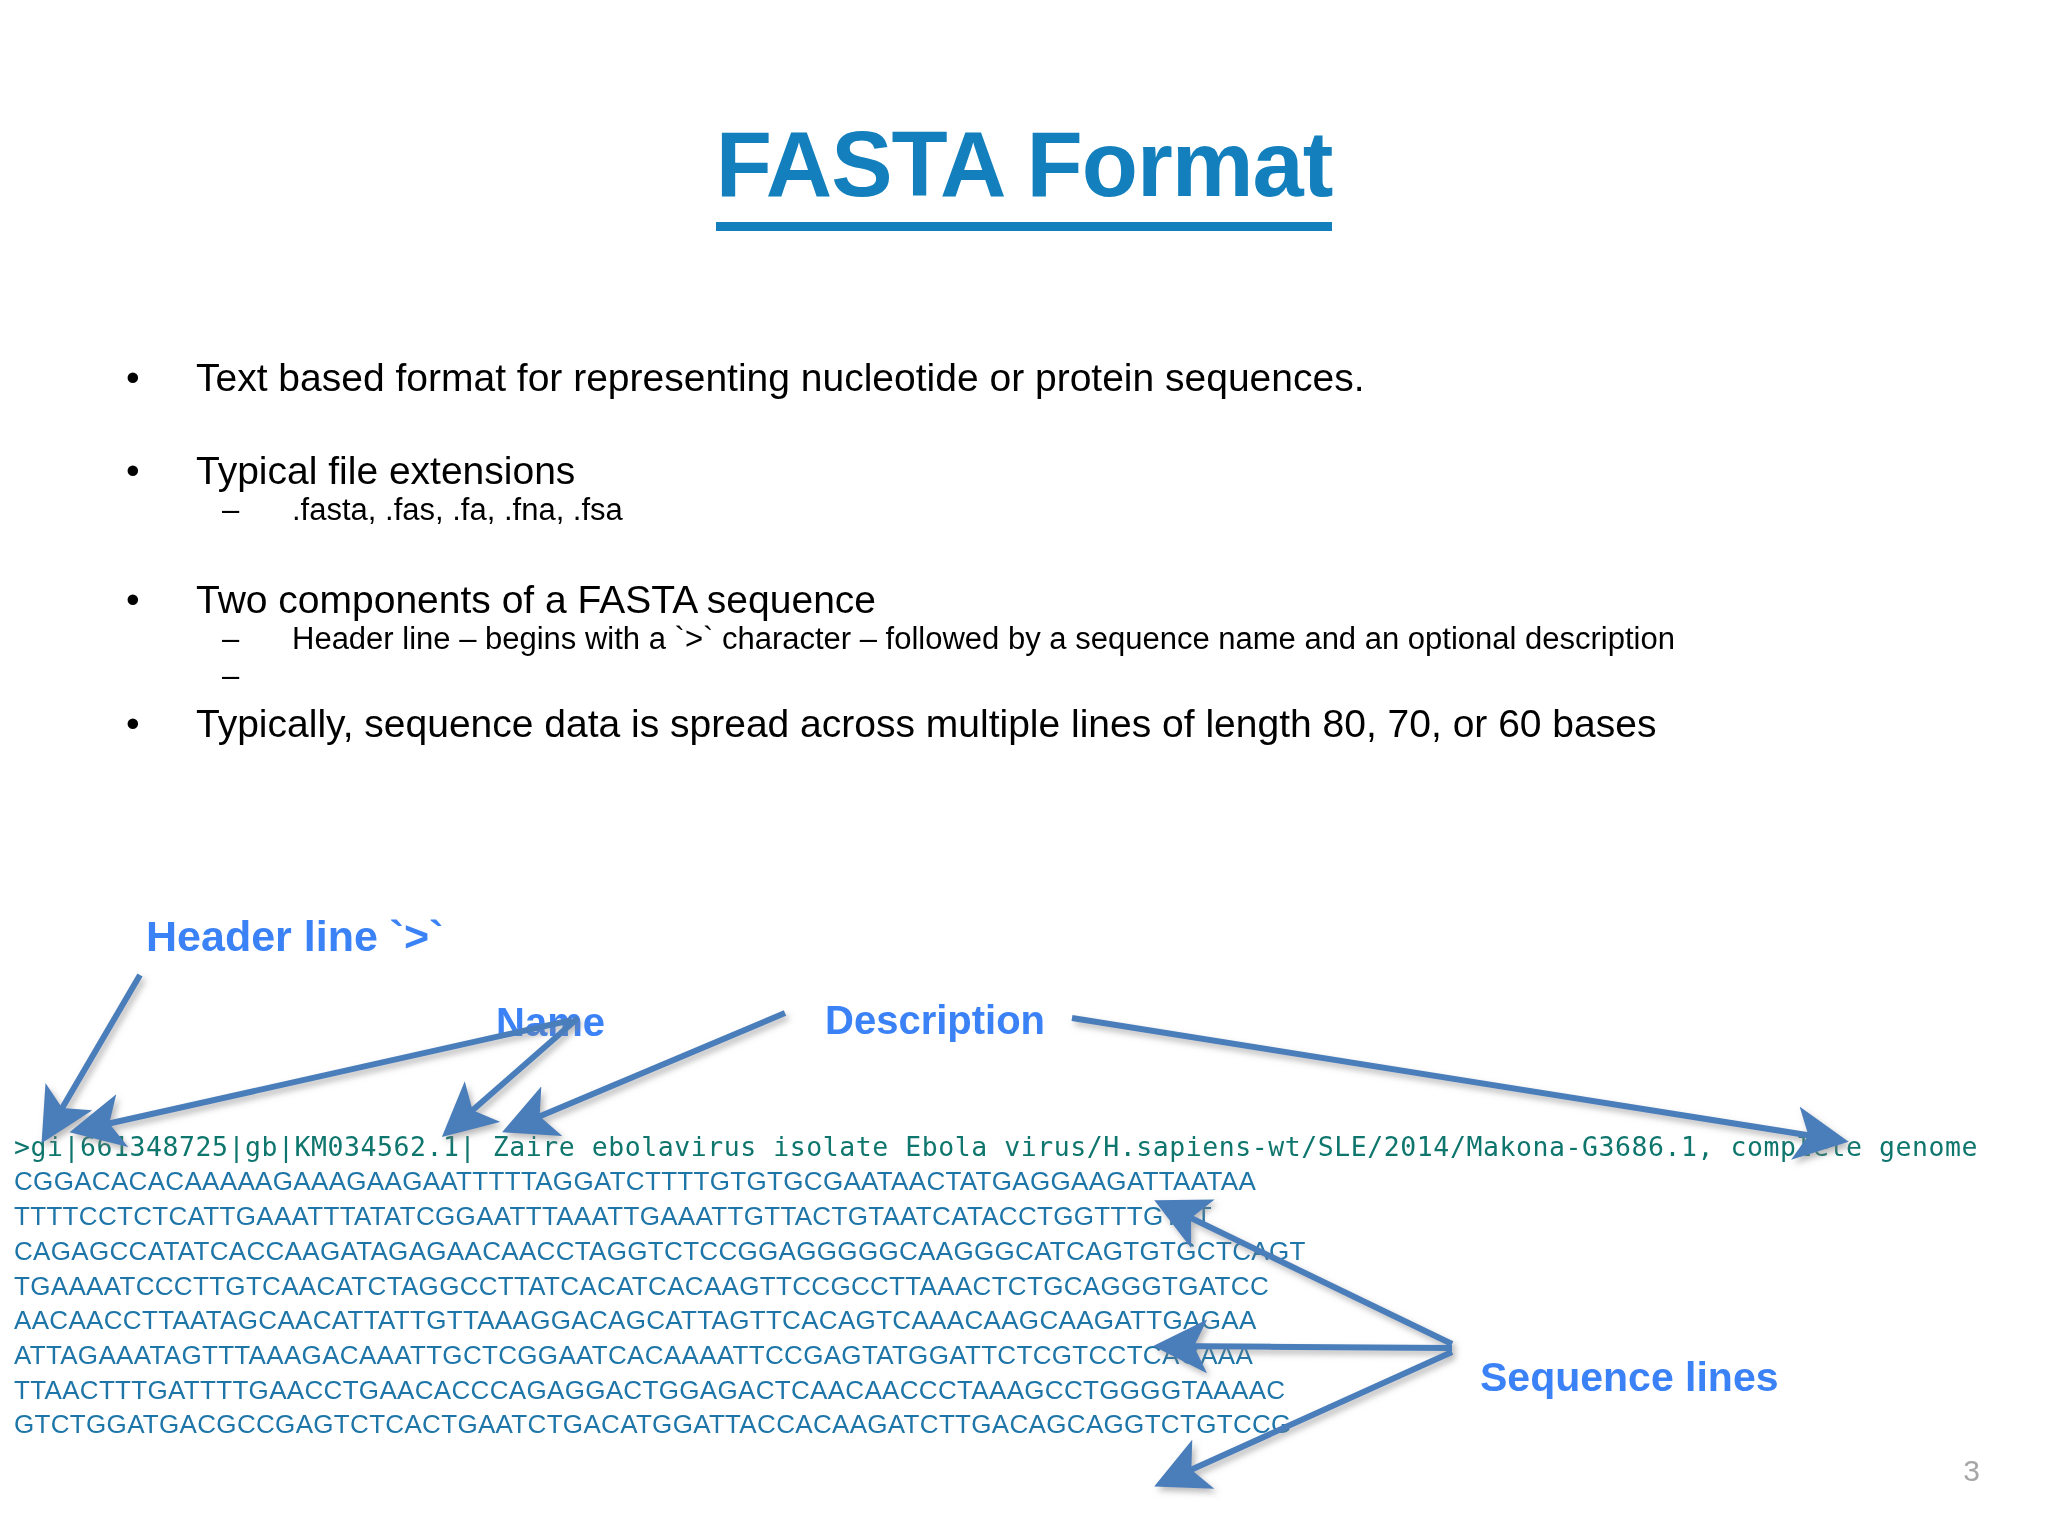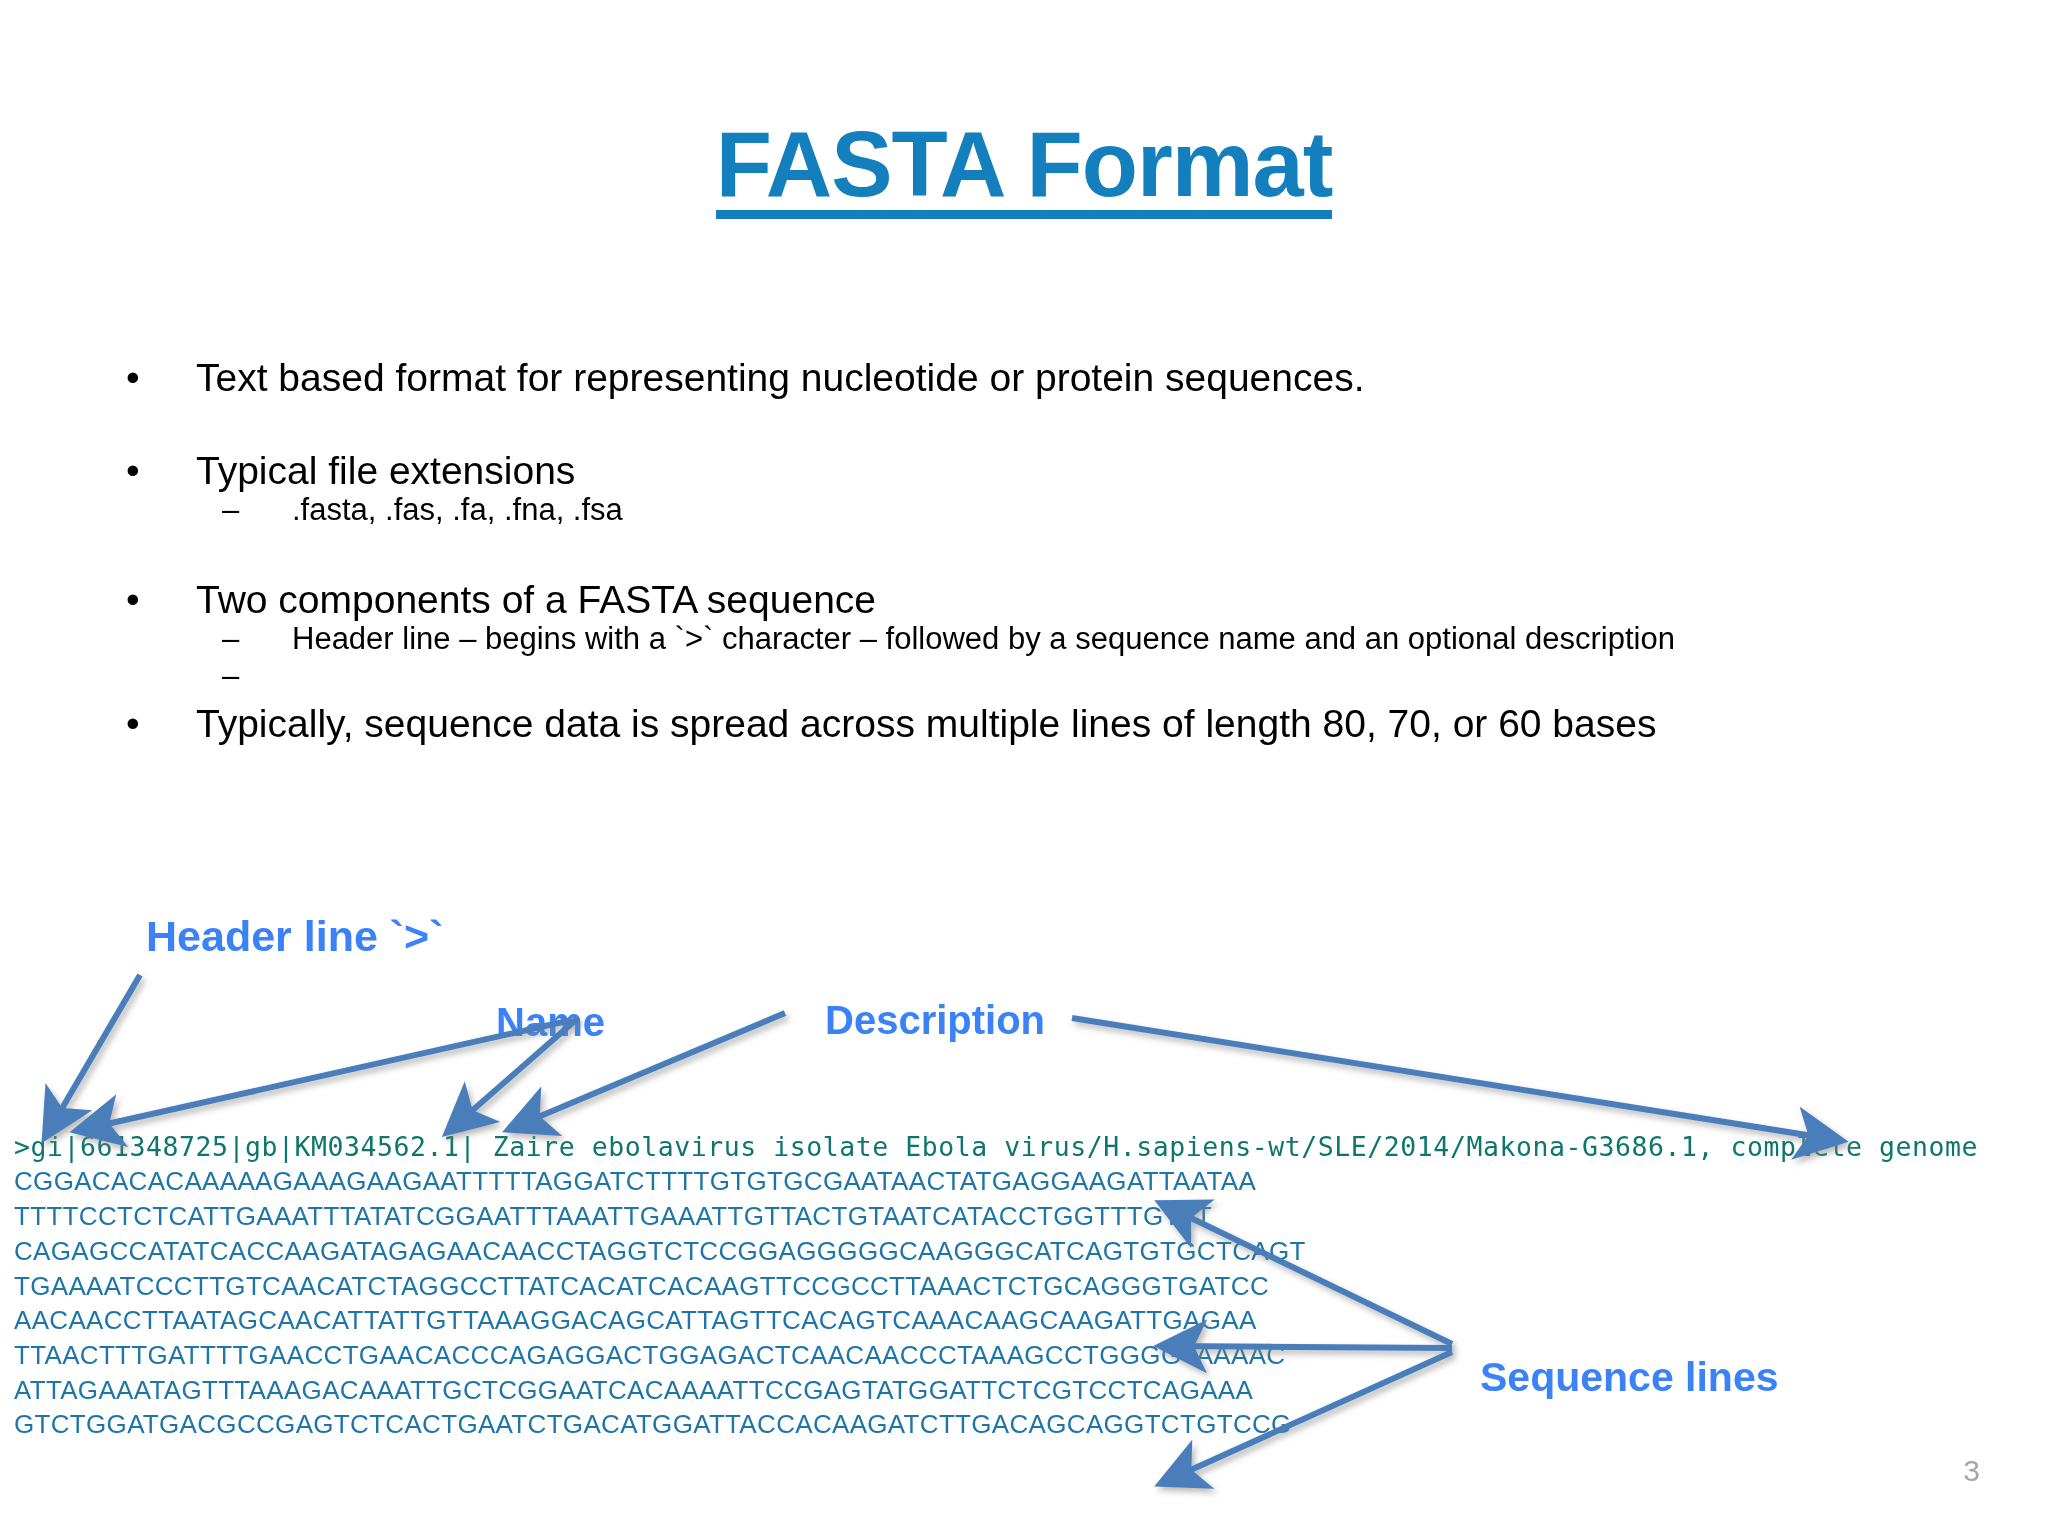--- a/index.html
+++ b/index.html
@@ -25,20 +25,21 @@
     text-align: center;
     font-size: 92px;
     font-weight: bold;
     color: #1380BD;
     letter-spacing: -1px;
     line-height: 1.0;
   }
   #slide-title .tx {
     display: inline-block;
     border-bottom: 9px solid #1380BD;
+    padding-bottom: 12px;
   }
 
   
   #body-list {
     position: absolute;
     left: 112px;
     top: 356px;
     width: 1850px;
   }
   .lvl1 {
@@ -180,22 +181,22 @@
 
 </div>
 
 <div id="sequence-block">
   <div id="fasta-header-line">&gt;gi|661348725|gb|KM034562.1| Zaire ebolavirus isolate Ebola virus/H.sapiens-wt/SLE/2014/Makona-G3686.1, complete genome</div>
   <div class="seq-line">CGGACACACAAAAAGAAAGAAGAATTTTTAGGATCTTTTGTGTGCGAATAACTATGAGGAAGATTAATAA</div>
   <div class="seq-line">TTTTCCTCTCATTGAAATTTATATCGGAATTTAAATTGAAATTGTTACTGTAATCATACCTGGTTTGTTT</div>
   <div class="seq-line">CAGAGCCATATCACCAAGATAGAGAACAACCTAGGTCTCCGGAGGGGGCAAGGGCATCAGTGTGCTCAGT</div>
   <div class="seq-line">TGAAAATCCCTTGTCAACATCTAGGCCTTATCACATCACAAGTTCCGCCTTAAACTCTGCAGGGTGATCC</div>
   <div class="seq-line">AACAACCTTAATAGCAACATTATTGTTAAAGGACAGCATTAGTTCACAGTCAAACAAGCAAGATTGAGAA</div>
+  <div class="seq-line">ATTAGAAATAGTTTAAAGACAAATTGCTCGGAATCACAAAATTCCGAGTATGGATTCTCGTCCTCAGAAA</div>
   <div class="seq-line">TTAACTTTGATTTTGAACCTGAACACCCAGAGGACTGGAGACTCAACAACCCTAAAGCCTGGGGTAAAAC</div>
-  <div class="seq-line">ATTAGAAATAGTTTAAAGACAAATTGCTCGGAATCACAAAATTCCGAGTATGGATTCTCGTCCTCAGAAA</div>
   <div class="seq-line">GTCTGGATGACGCCGAGTCTCACTGAATCTGACATGGATTACCACAAGATCTTGACAGCAGGTCTGTCCG</div>
 </div>
 
 <div class="anno-label" id="label-header-line">Header line `&gt;`</div>
 <div class="anno-label" id="label-name">Name</div>
 <div class="anno-label" id="label-description">Description</div>
 <div class="anno-label" id="label-sequence-lines">Sequence lines</div>
 
 <svg id="arrow-layer" viewBox="0 0 2048 1536">
   <defs>

